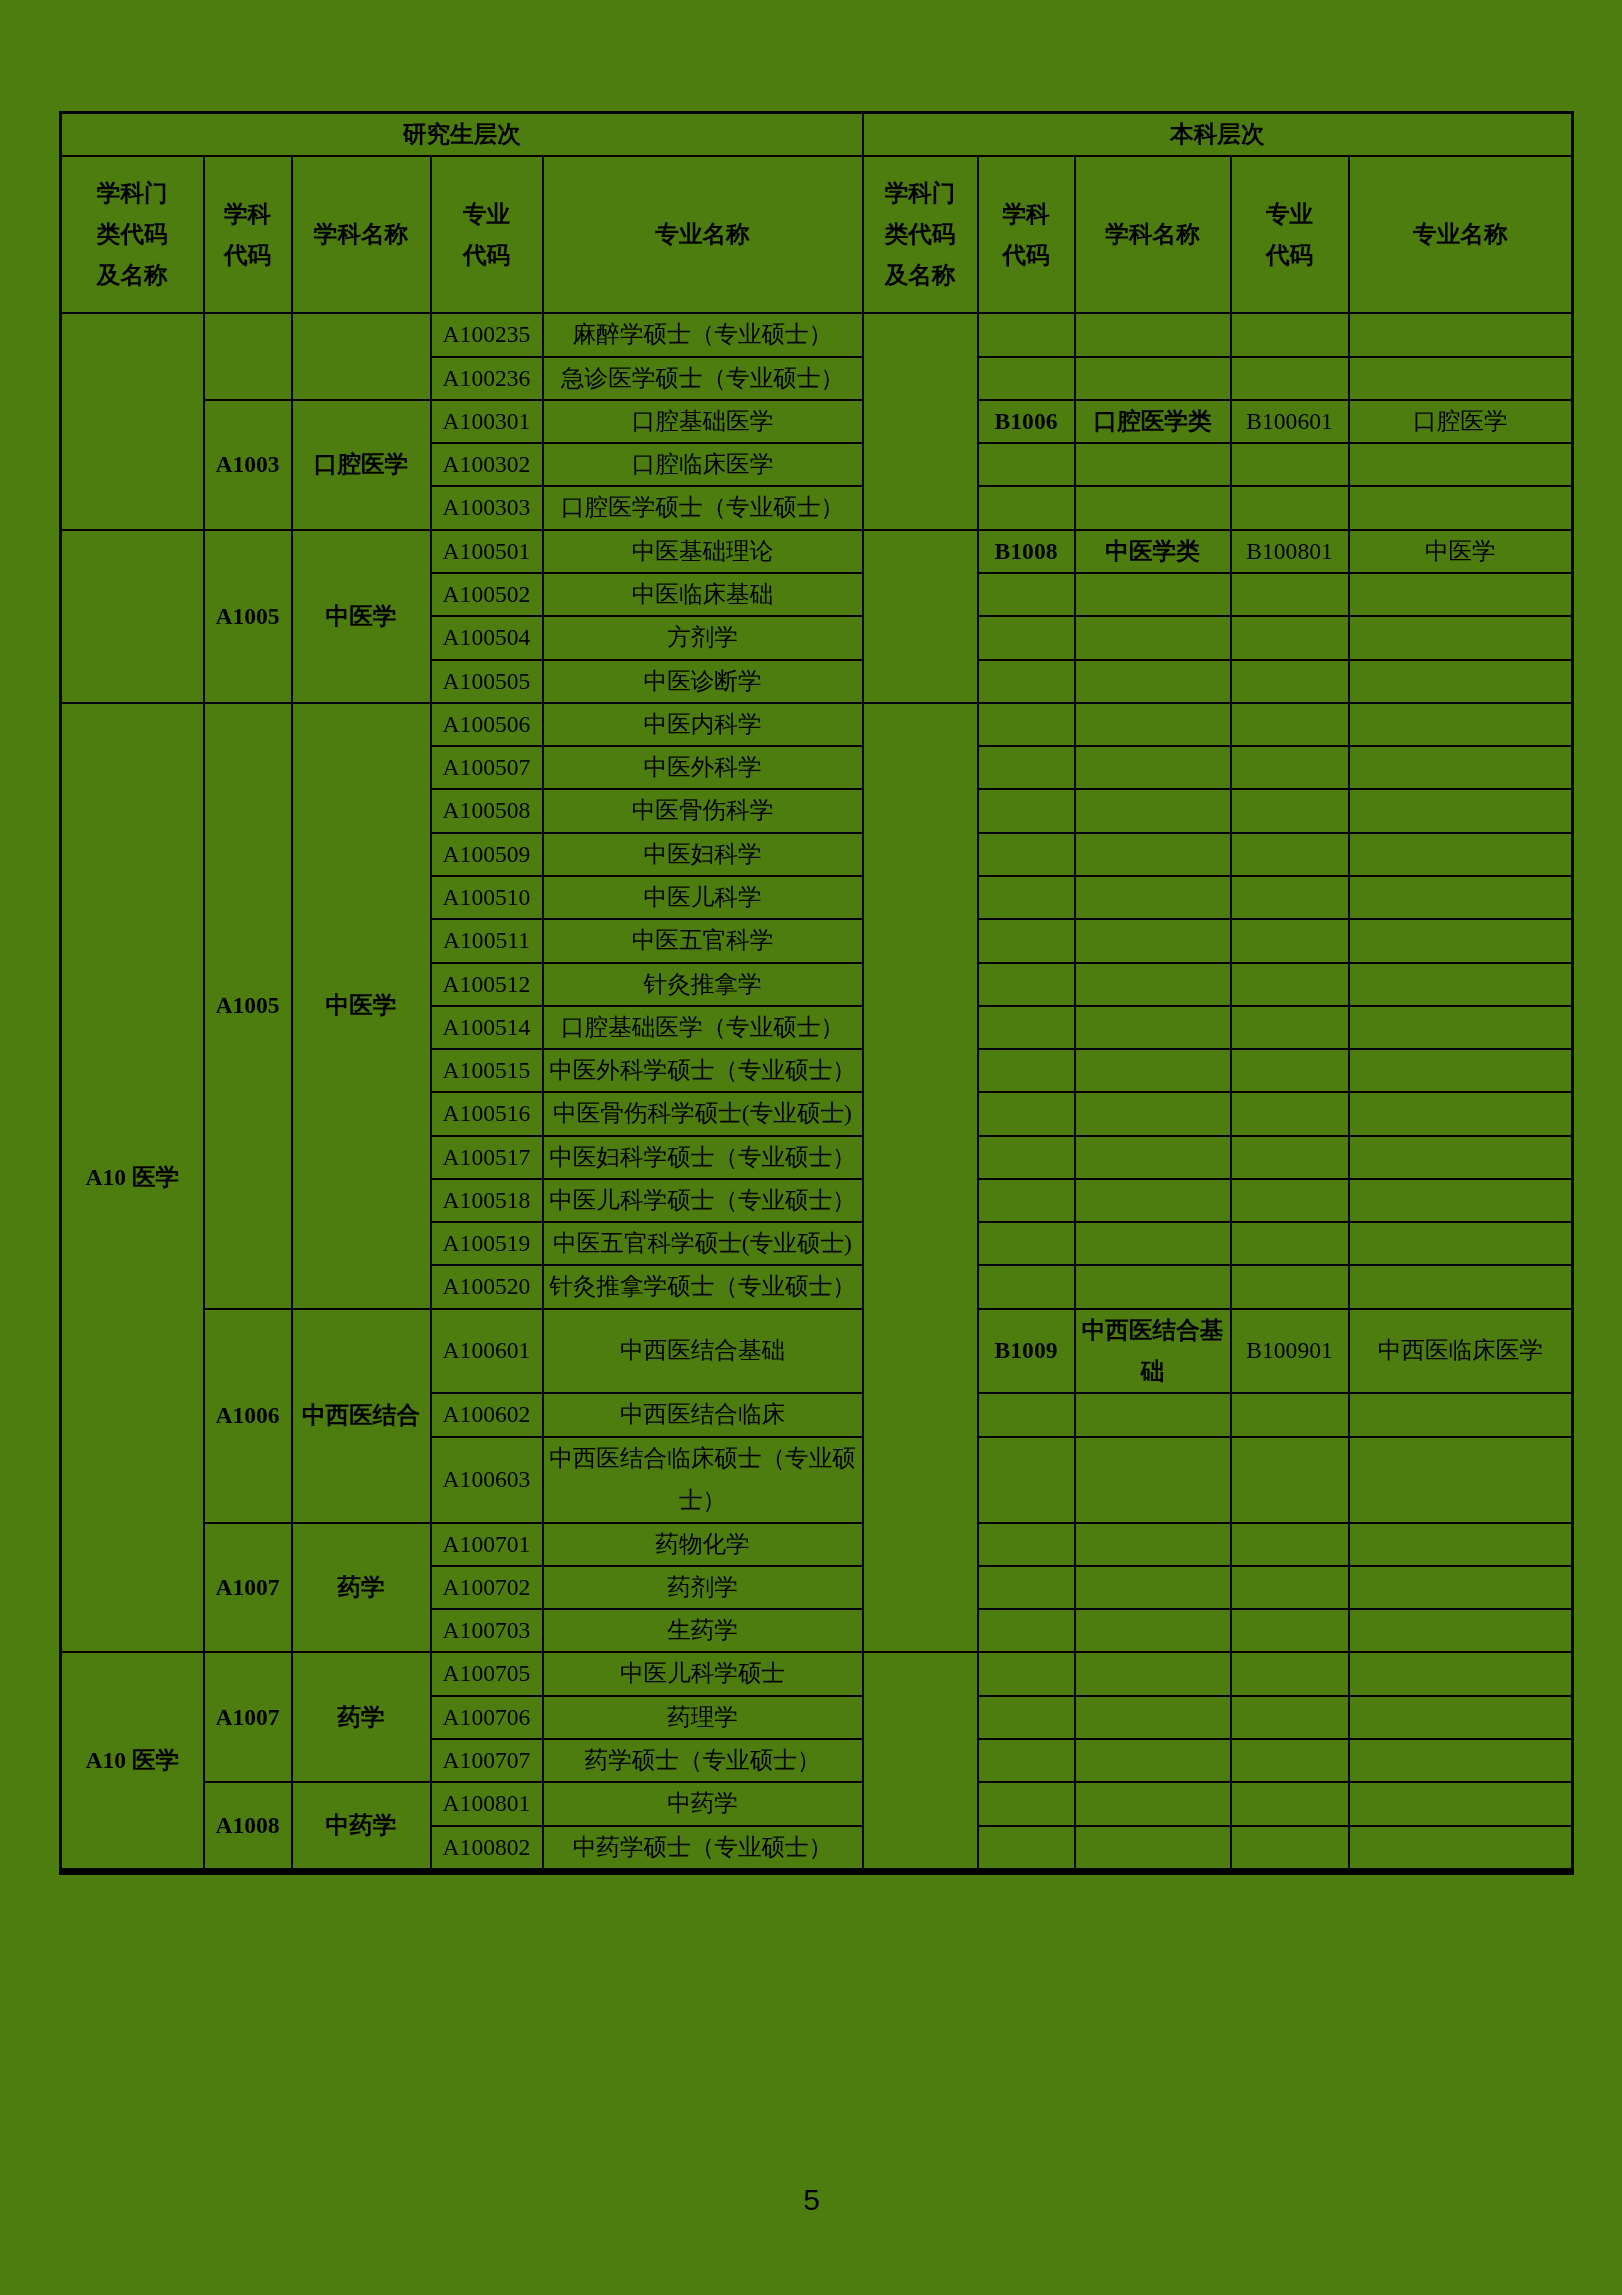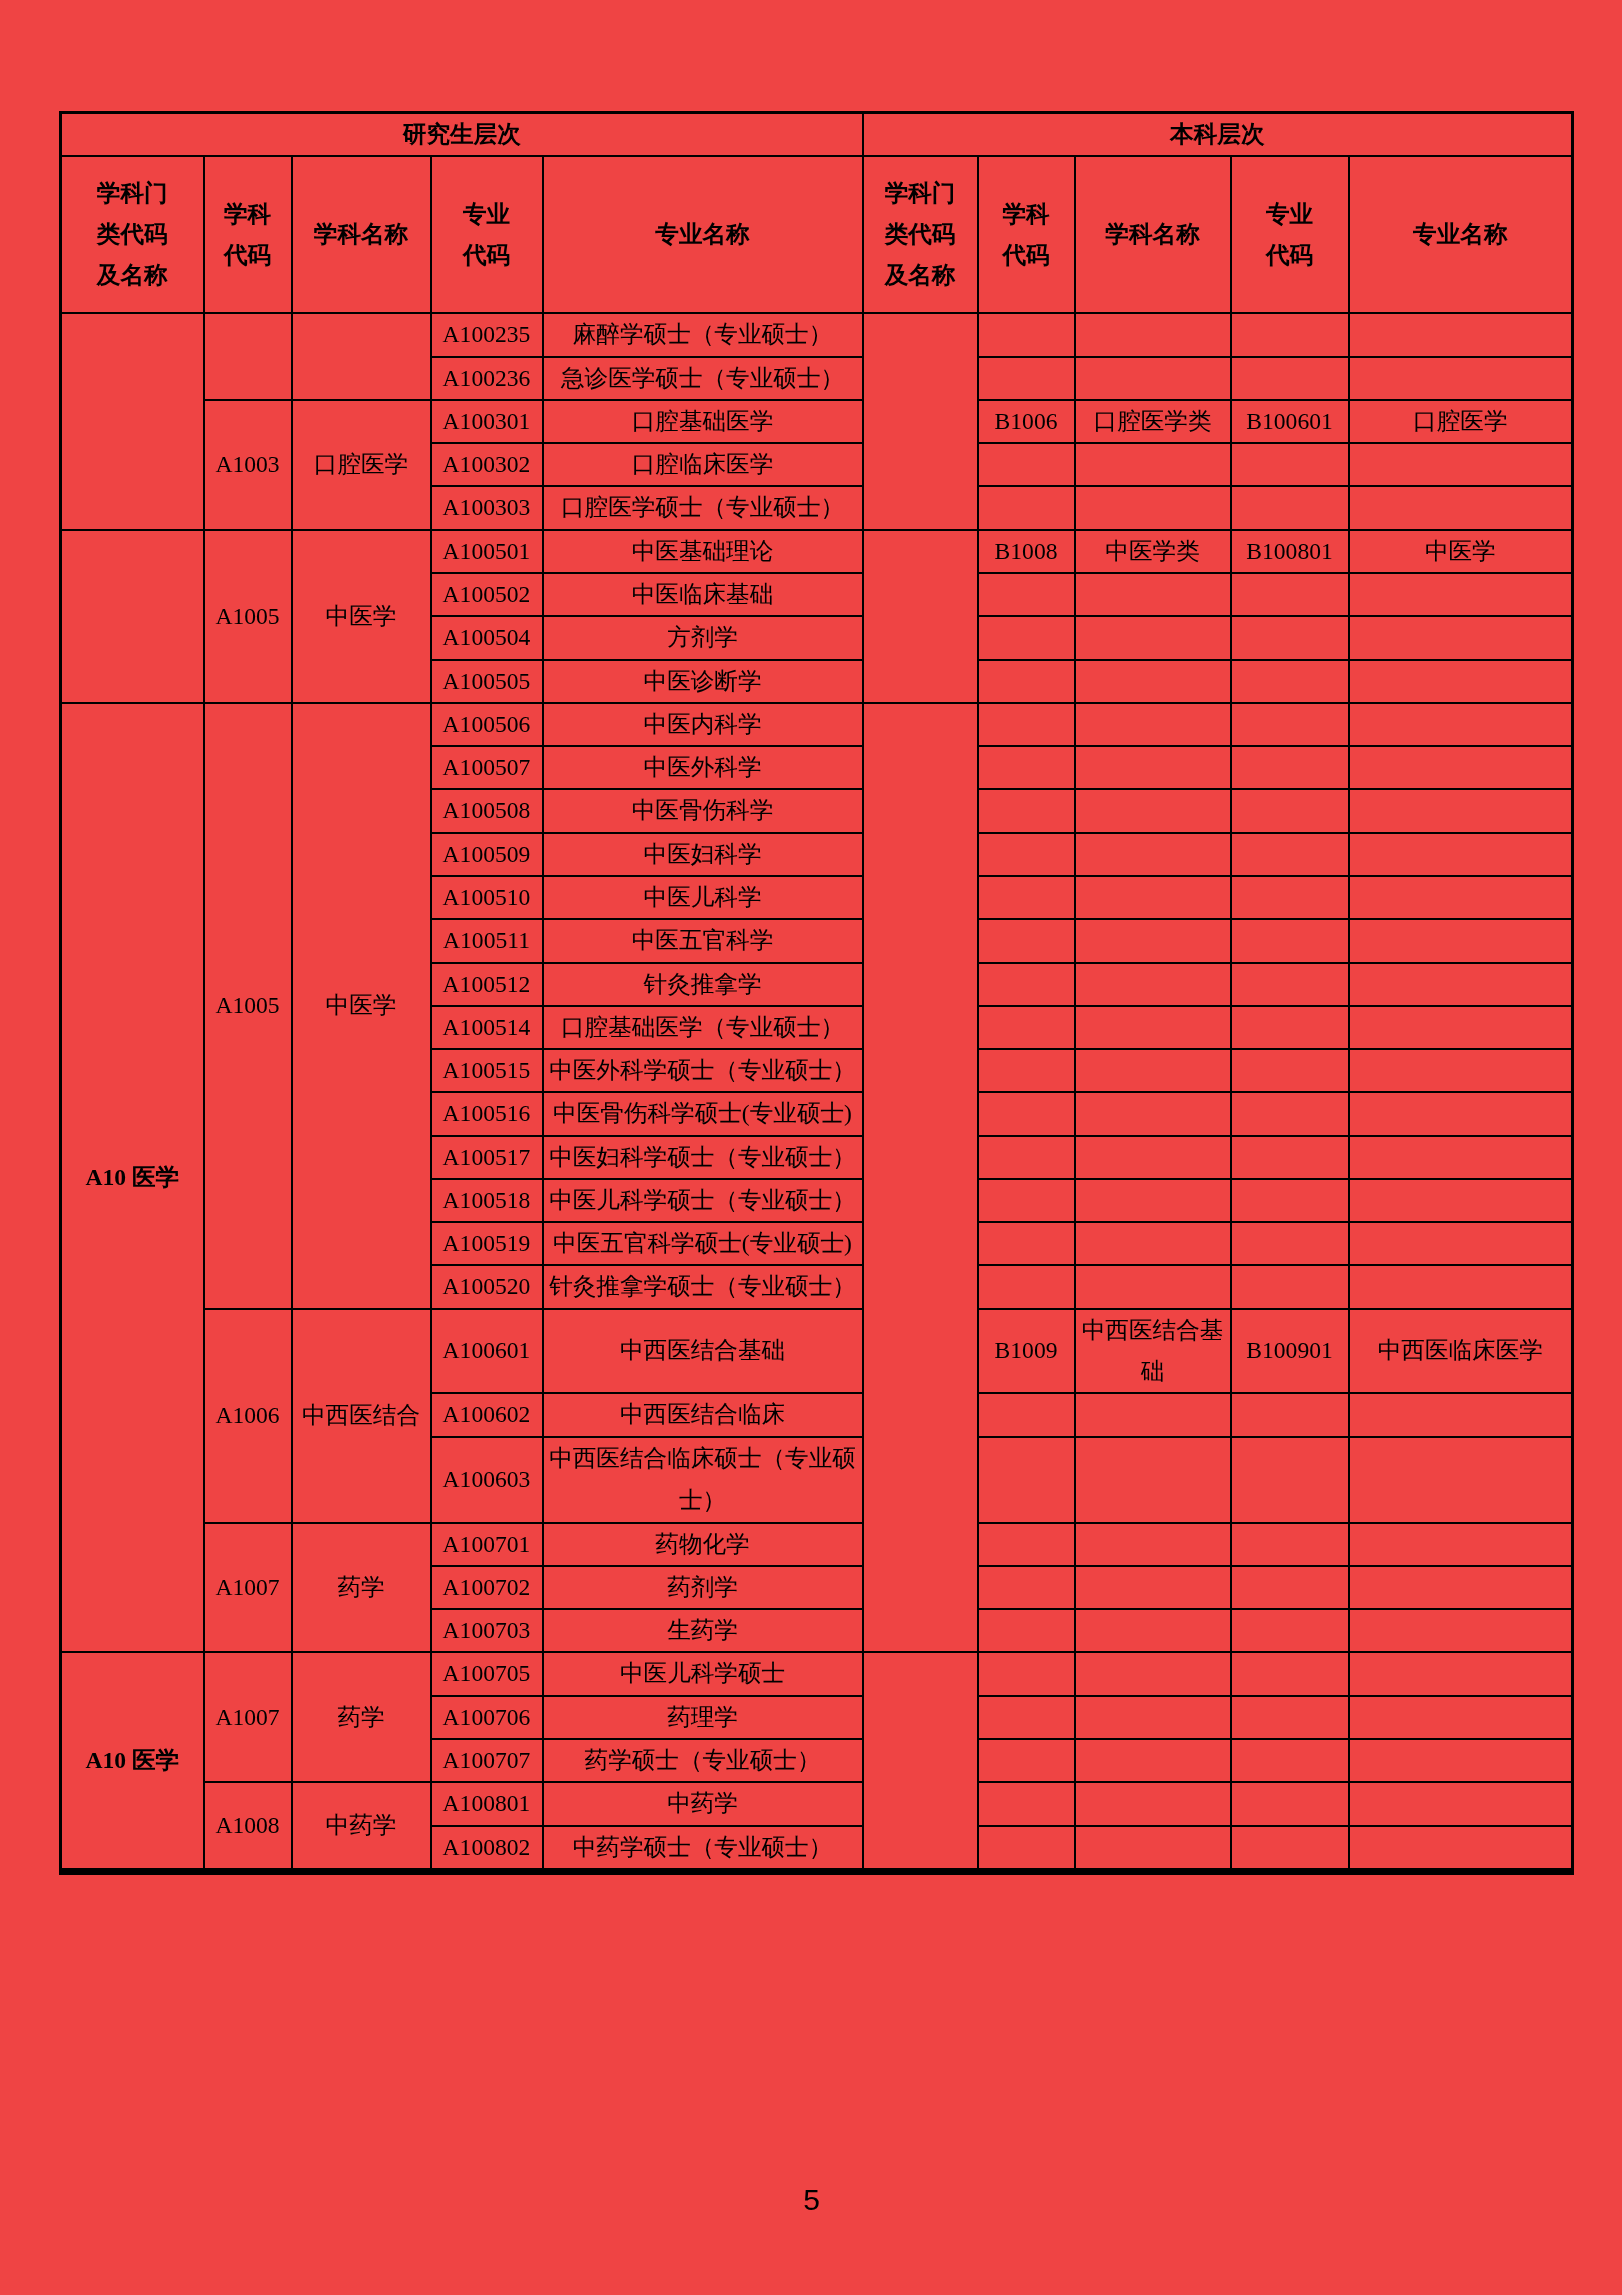--- a/index.html
+++ b/index.html
@@ -1,20 +1,20 @@
 <!DOCTYPE html>
 <html style="font-size:10.5px"><head>
 <meta charset="utf-8">
 <style>
   html, body { margin: 0; padding: 0; background: #e8e8e8; }
   .page {
     position: relative;
     width: 1623px;
     height: 2295px;
-    background: #ef4444;
+    background: #4d7c0f;
     margin: 0 auto;
     overflow: hidden;
     font-family: "Liberation Serif", "DejaVu Serif", serif;
     color: #000;
   }
   table.doc-table {
     position: absolute;
     left: 59px;
     top: 111px;
     width: 1510px;
@@ -32,21 +32,21 @@
     padding: 0 2.6px;
     overflow: hidden;
     word-break: break-all;
   }
   tr.r { height: 43px; }
   tr.r-tall { height: 86px; padding-left: 28px; }
   tr.h1 { height: 37px; }
   tr.h2 { height: 157px; }
   td.gh { font-weight: bold; font-size: 25px; }
   td.ch { font-weight: bold; font-size: 25px; white-space: pre-line; }
-  td.bold { font-weight: normal; }
+  td.bold { font-weight: bold; }
   td.cat { font-weight: bold; }
   td.hb { border-bottom-width: 6.5px; }   
   td.sb { border-bottom-width: 6.5px; }   
   td.mb { border-bottom-width: 4.6px; }    
   .page-number {
     position: absolute;
     top: 2183px;
     left: 0;
     width: 100%;
     text-align: center;

